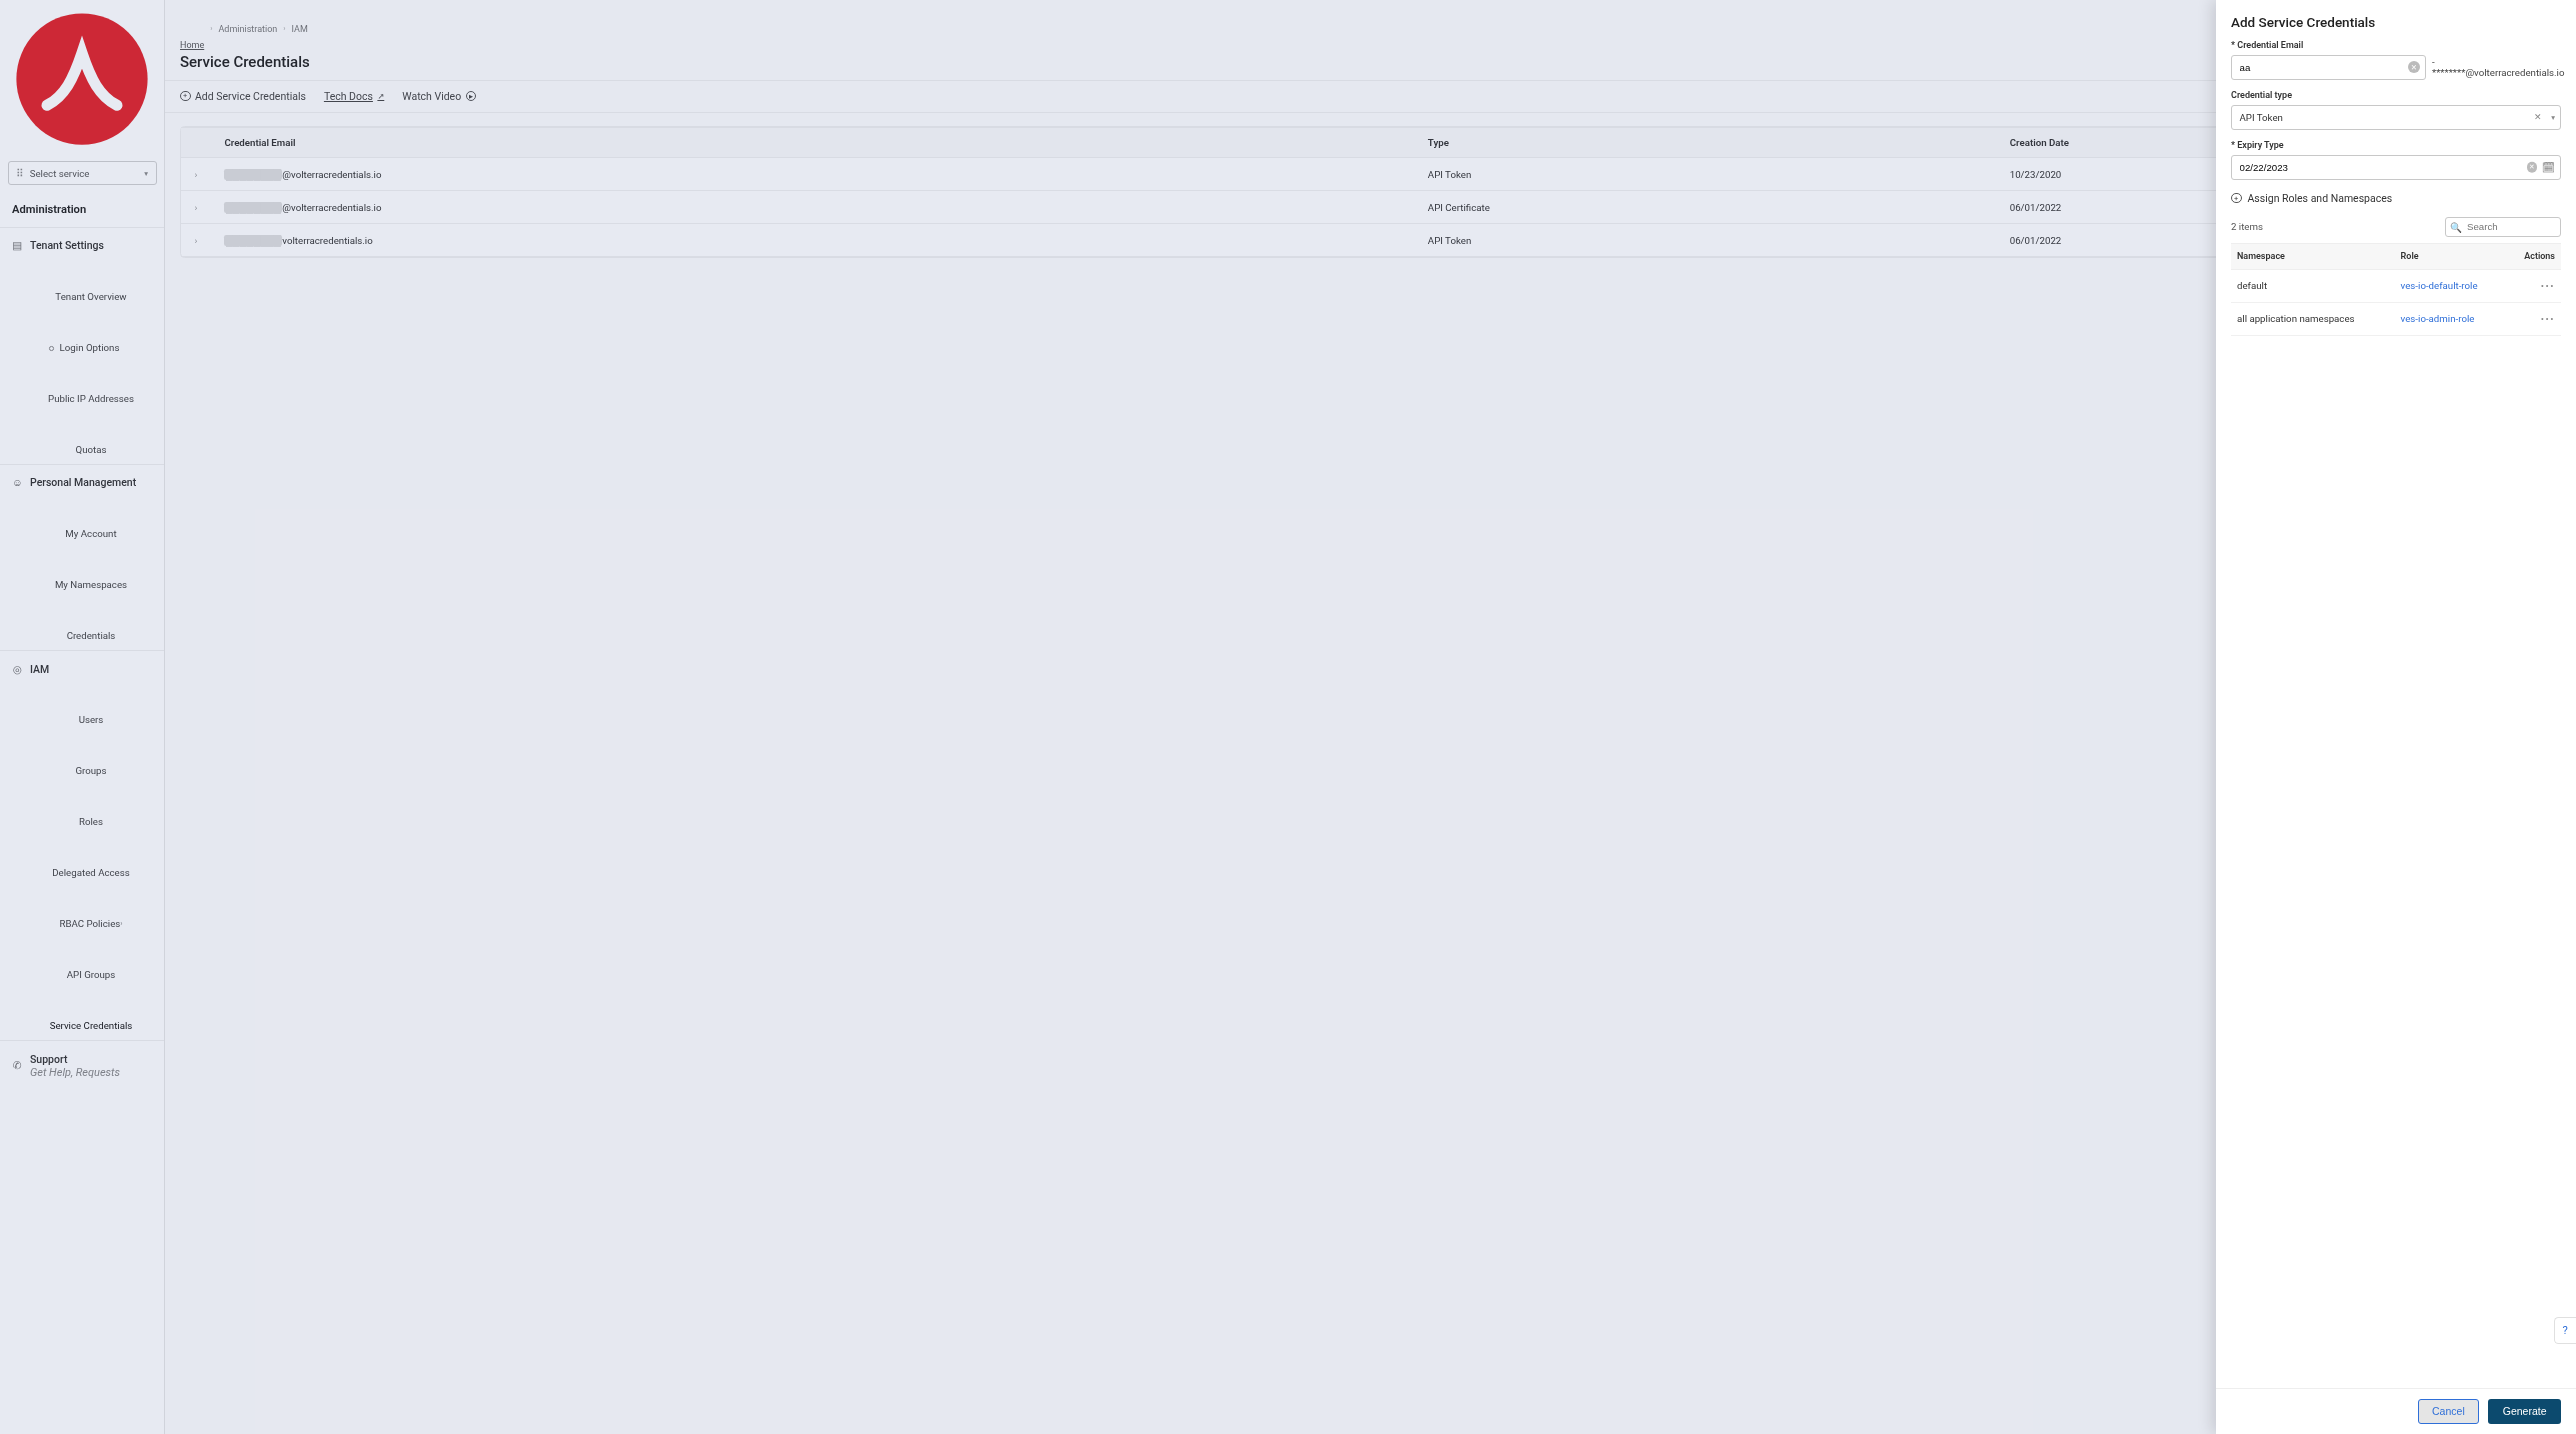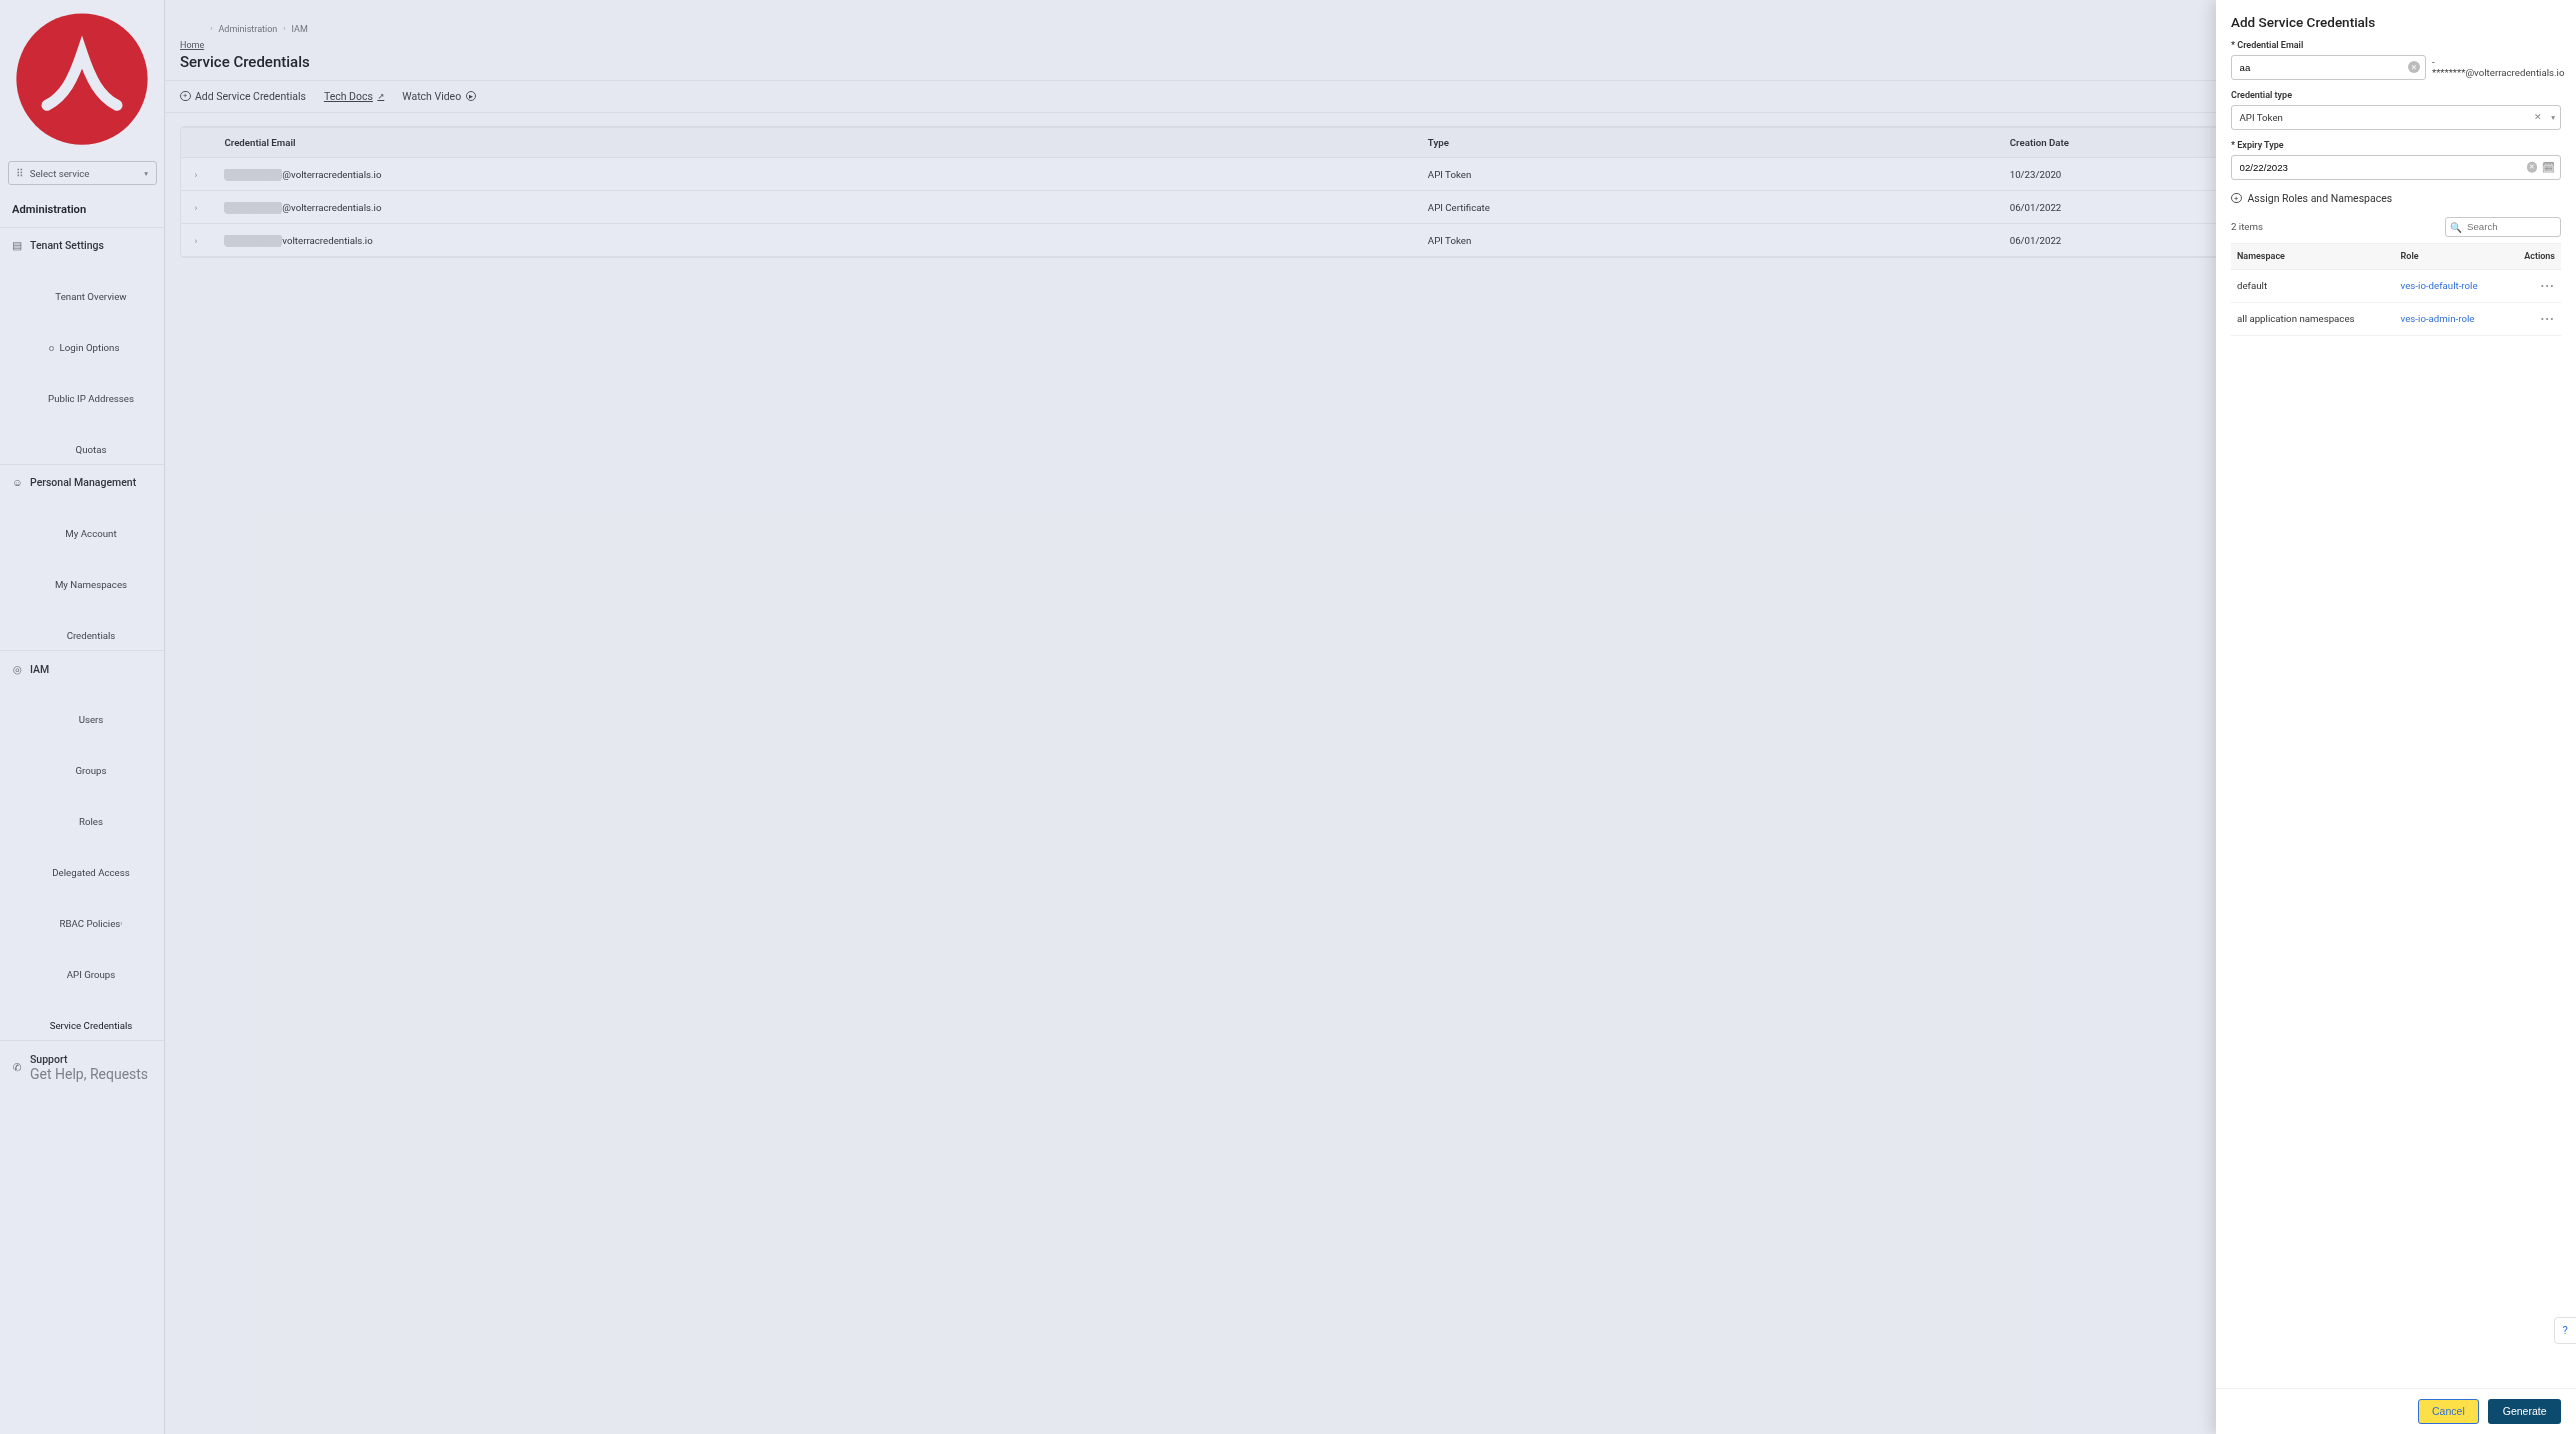--- a/index.html
+++ b/index.html
@@ -77,21 +77,21 @@
 
 .roles-table { width: 100%; border-collapse: collapse; }
 .roles-table th { text-align: left; font-size: 9px; font-weight: 600; padding: 7.5px 6px; background: #f7f7f7; border-top: 0.7px solid #eee; border-bottom: 0.7px solid #eee; color: #333; }
 .roles-table th.last { text-align: right; }
 .roles-table td { padding: 10.5px 6px; border-bottom: 0.7px solid #f0f0f0; font-size: 9.7px; }
 .link { color: #2f6fd8; }
 .dots { color: #888; letter-spacing: 1.5px; cursor: pointer; text-align: right; }
 
 .panel-foot { border-top: 0.7px solid #eee; padding: 10.5px 15px; display: flex; justify-content: flex-end; gap: 9px; }
 .btn { padding: 5.2px 13.5px; border-radius: 3px; font-size: 10.5px; cursor: pointer; border: 0.7px solid transparent; }
-.btn-outline { border-color: #2f6fd8; color: #2f6fd8; background: #fde047; }
+.btn-outline { border-color: #2f6fd8; color: #2f6fd8; background: #e5e5e5; }
 .btn-primary { background: #0c4a6e; color: #fff; }
 
 .help-fab { position: absolute; right: 0; bottom: 90px; width: 22.5px; height: 27px; background: #fff; border: 0.7px solid #e0e0e0; border-right: none; border-radius: 4.5px 0 0 4.5px; display: flex; align-items: center; justify-content: center; color: #2f6fd8; cursor: pointer; font-size: 11.2px; }
 @media (max-width: 1087px){  }
 </style>
 </head>
 <body>
 
 <div class="app">
 
@@ -168,21 +168,21 @@
       </div>
     <div class="nav-item sel">
         <span>Service Credentials</span>
       </div>
     <div class="divider"></div>
 
     <div class="group-title">
       <span class="ico">✆</span>
       <span>
         <span>Support</span><br>
-        <span style="font-size:14px;color:#888;font-weight:400;">Get Help, Requests</span>
+        <span style="font-size:11px;color:#888;font-weight:400;font-style:italic;">Get Help, Requests</span>
       </span>
     </div>
   </aside>
 
   <main class="main">
     <div class="topbar">
       <div class="crumbs">
         <a>Home</a>
         <span class="sep">›</span>
         <span>Administration</span>

